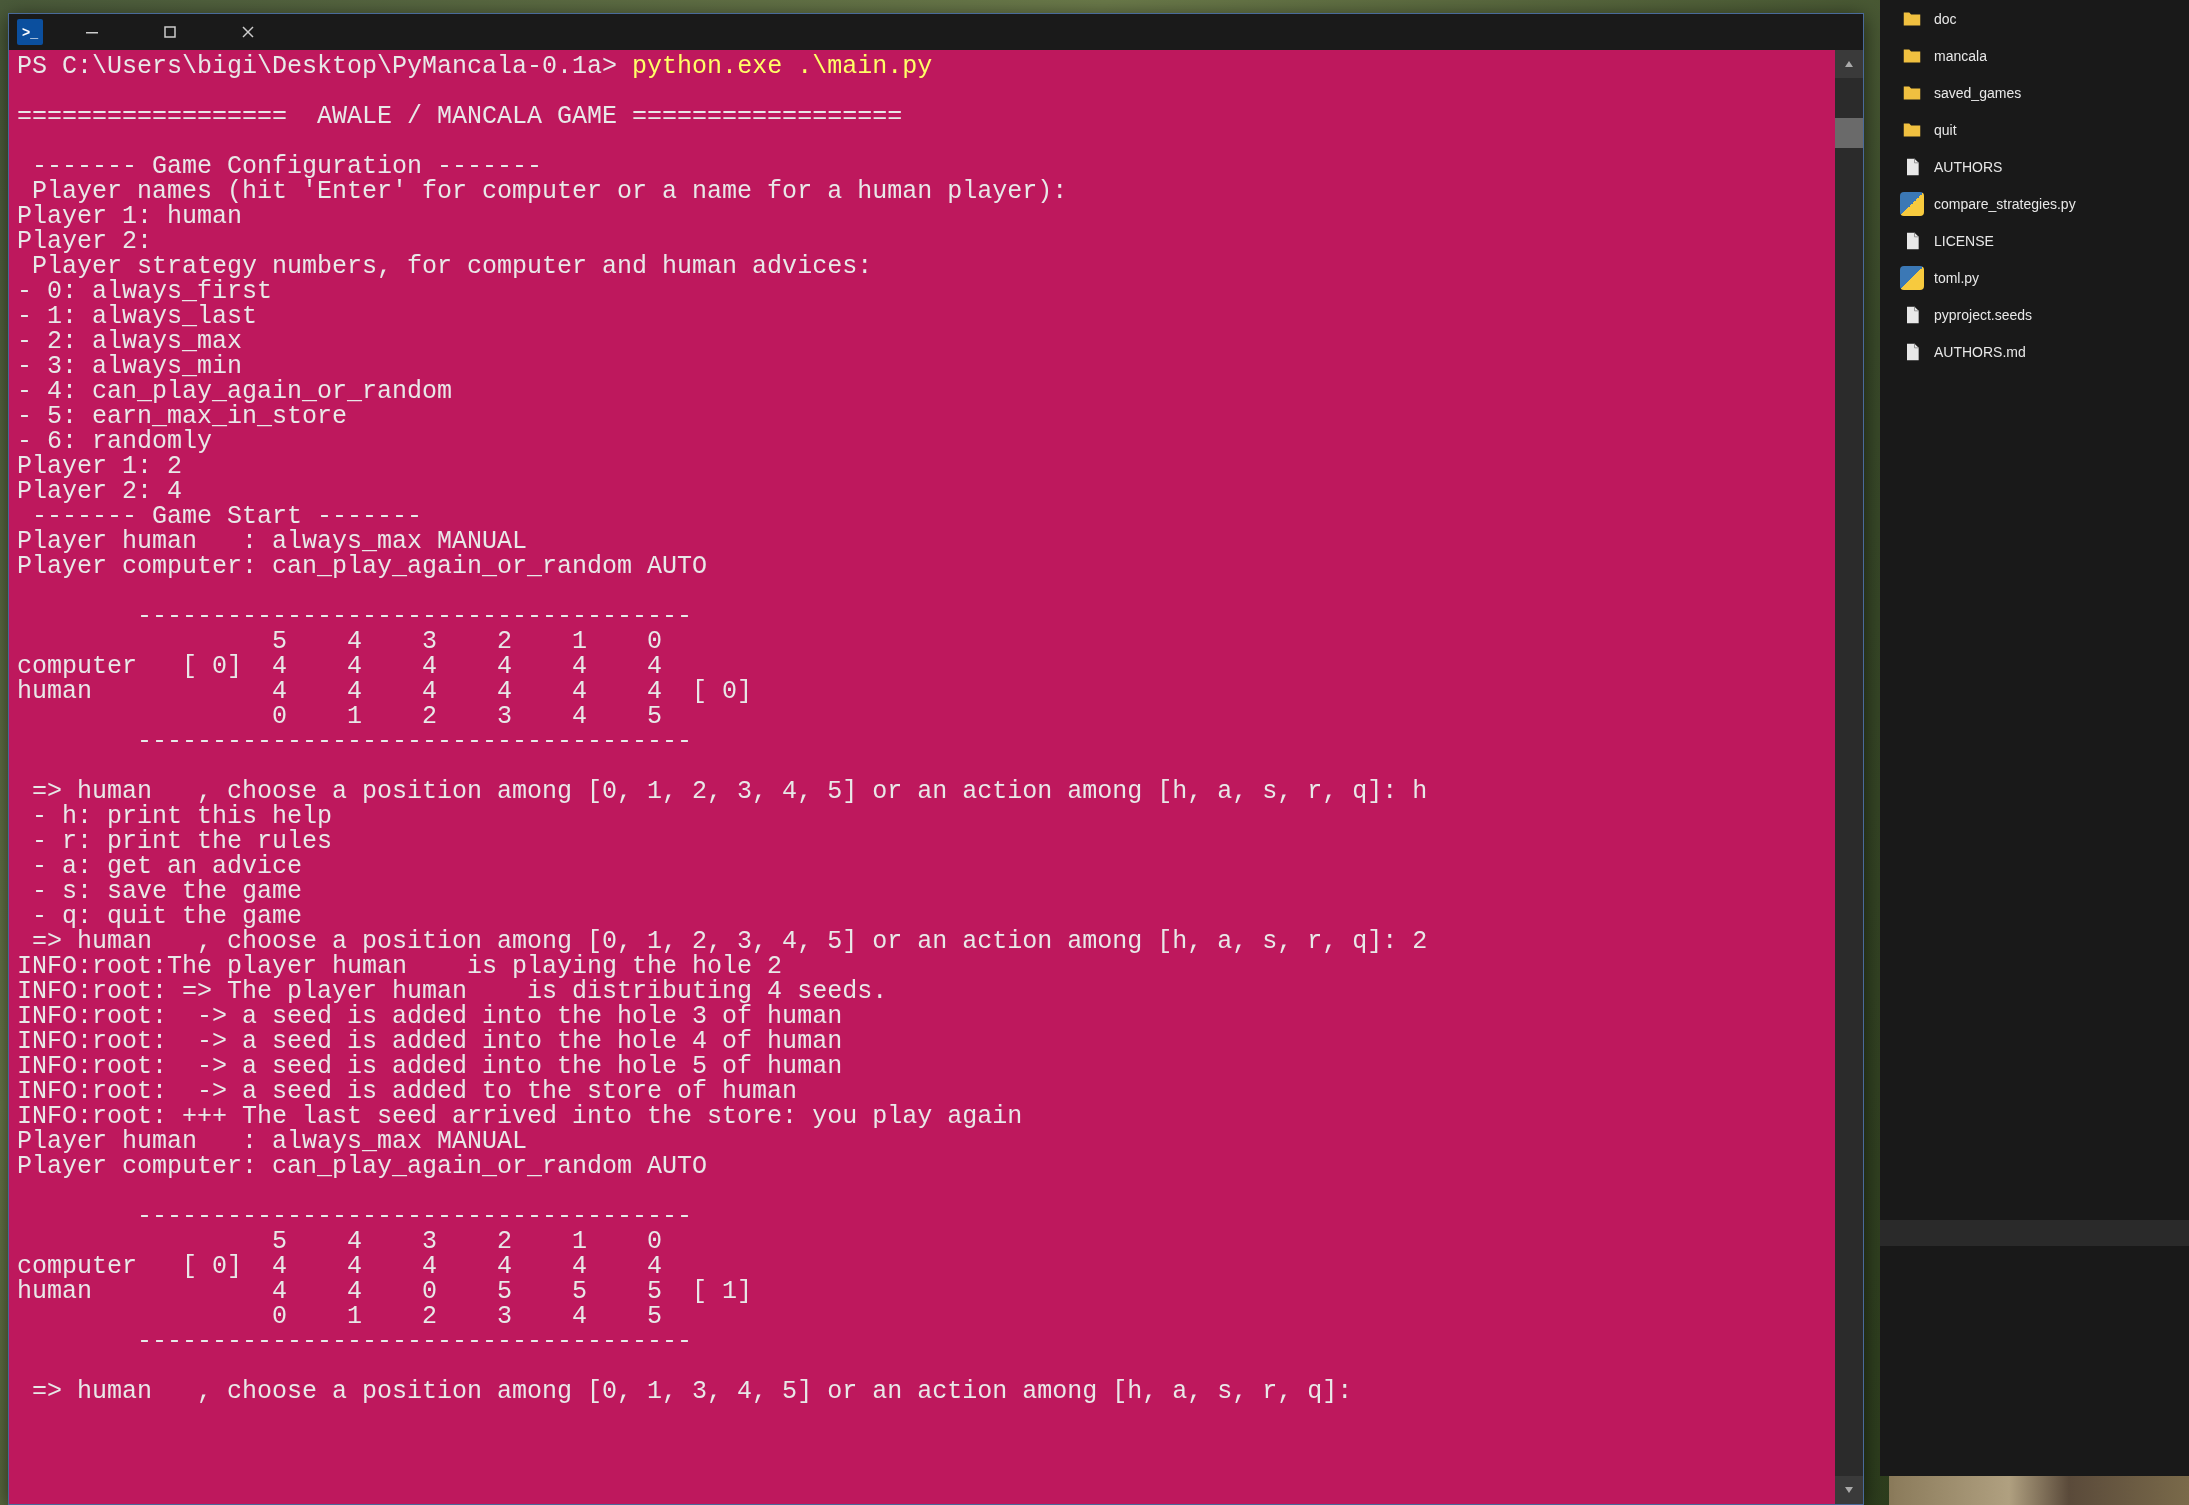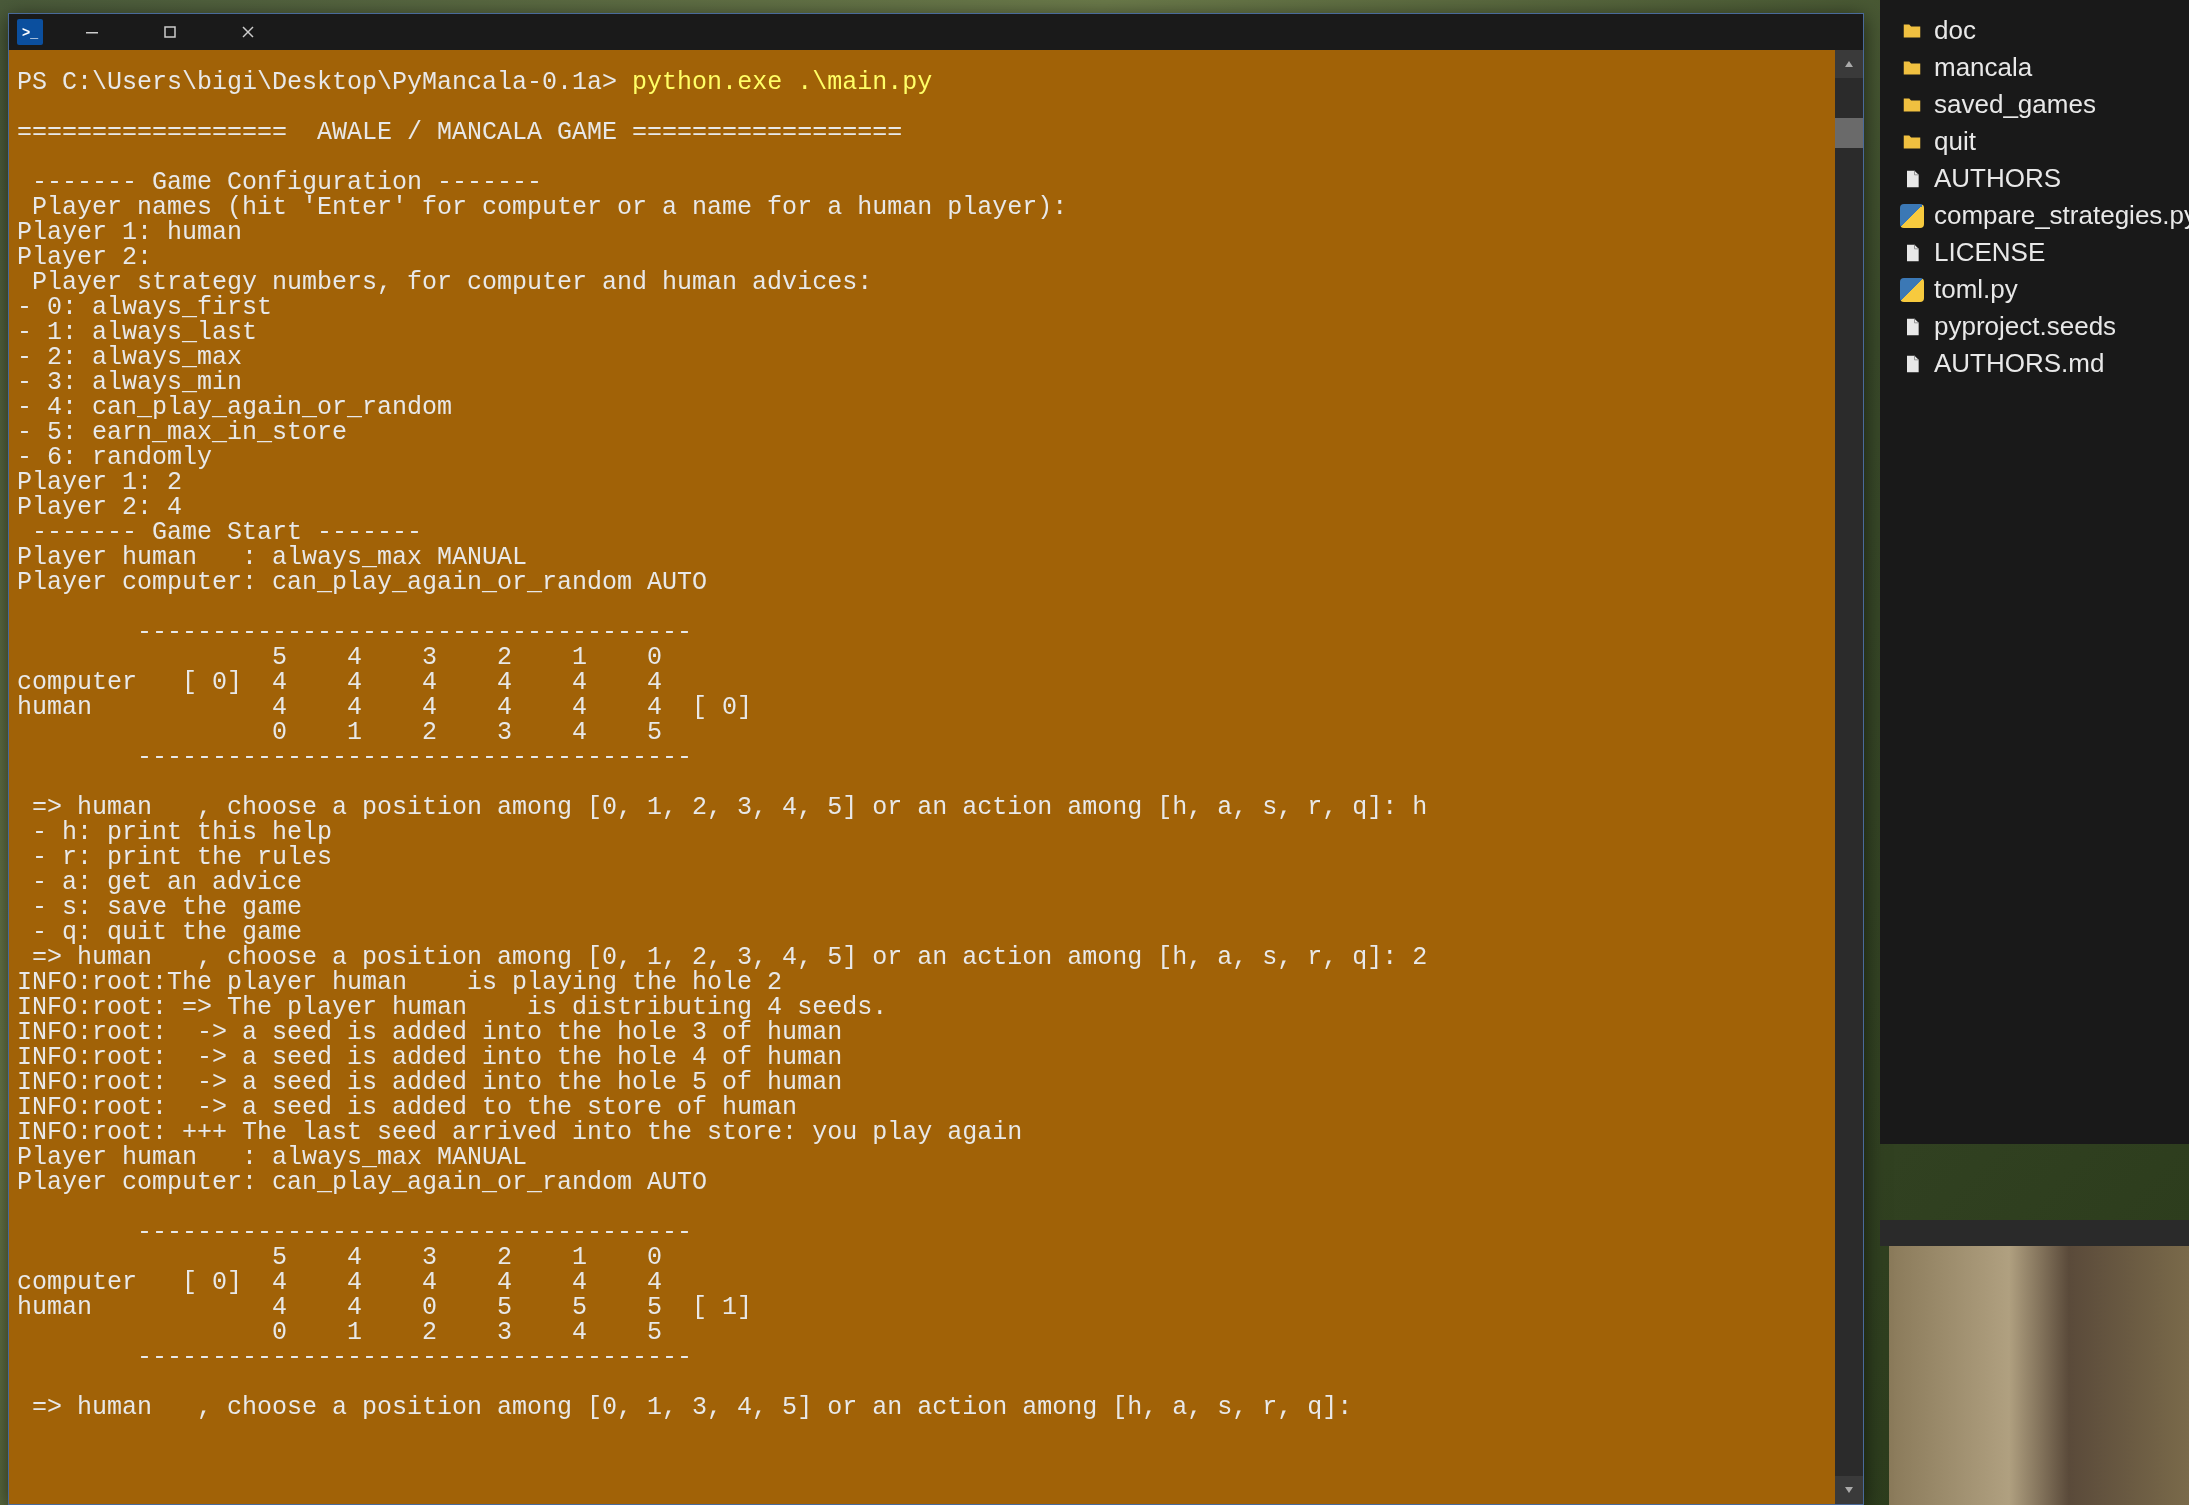--- a/index.html
+++ b/index.html
@@ -67,22 +67,22 @@
     height: 36px;
     display: flex;
     align-items: center;
     justify-content: center;
     color: #cccccc;
     font-size: 16px;
     cursor: pointer;
   }
   .terminal-body {
     flex: 1;
-    background: #a16207;
-    padding: 20px 8px;
+    background: #be185d;
+    padding: 4px 8px;
     position: relative;
     overflow: hidden;
   }
   .terminal-text {
     font-family: Consolas, "Courier New", monospace;
     font-size: 25px;
     line-height: 25px;
     color: #e8e8e8;
     white-space: pre;
     letter-spacing: 0px;
@@ -116,25 +116,25 @@
     top: 40px;
     height: 30px;
     background: #6a6a6a;
   }
   
   .explorer {
     position: absolute;
     left: 1880px;
     top: 0;
     width: 309px;
-    height: 1144px;
+    height: 1476px;
     background: #191919;
     color: #e8e8e8;
-    font-size: 26px;
-    padding-top: 12px;
+    font-size: 14px;
+    padding-top: 0;
   }
   .file-row {
     display: flex;
     align-items: center;
     height: 37px;
     padding-left: 20px;
     gap: 10px;
     cursor: pointer;
   }
   .icon {

